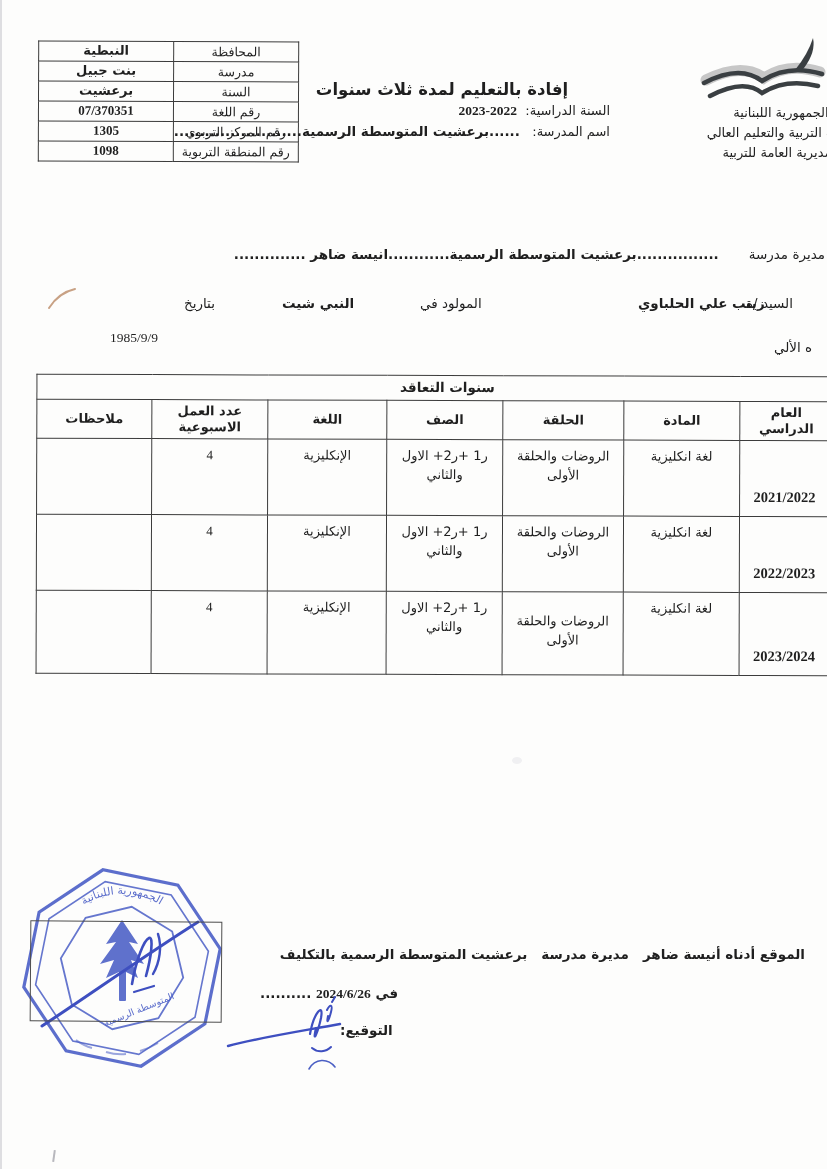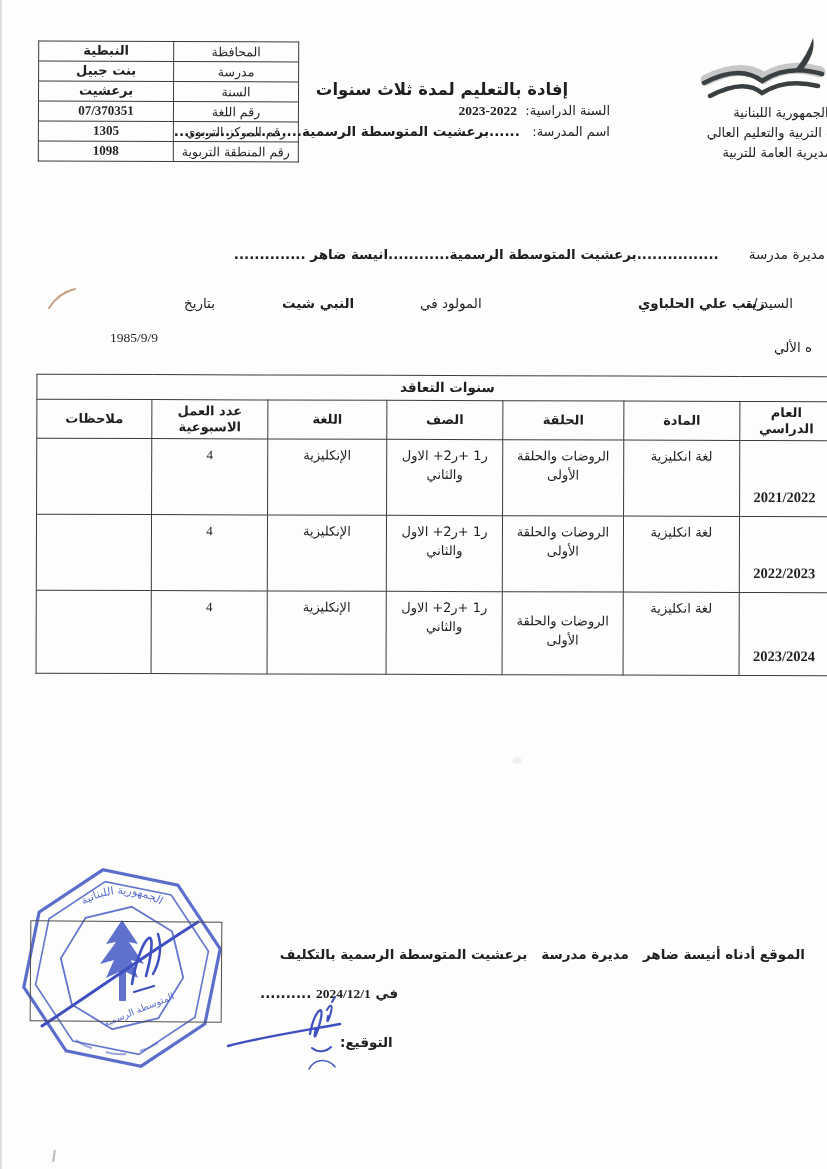--- a/index.html
+++ b/index.html
@@ -60,21 +60,21 @@
   .contract-table td.year{vertical-align:bottom; padding-bottom:8px; padding-left:0; font-weight:bold;
      font-family:"Liberation Serif", serif; font-size:14.5px; text-align:center;}
   .contract-table td.year, .contract-table td.head-year{padding-right:28px;}
   .contract-table td.low{padding-top:20px;}
 
   
   .footer-statement{position:absolute; top:906px; right:22px; direction:rtl; font-size:13.5px; font-weight:bold; white-space:nowrap;margin-top:40px;}
   .footer-statement .sp{display:inline-block;width:14px;}
   .date-line{position:absolute; top:985px; left:260px; direction:ltr; font-size:13.5px; white-space:nowrap; font-weight:bold;}
   .date-line .dots{font-weight:bold; letter-spacing:1px;}
-  .sig-label{position:absolute; top:1022px; left:340px; direction:rtl; font-size:13.5px; font-weight:bold;margin-top:12px;}
+  .sig-label{position:absolute; top:1022px; left:340px; direction:rtl; font-size:13.5px; font-weight:bold;}
   .sig-svg{position:absolute; left:224px; top:996px;}
   .sig-tail{position:absolute; left:306px; top:1056px;}
 
   
   .stamp{position:absolute; left:16px; top:862px;}
   .stamp-box{position:absolute; left:30px; top:921px; width:190px; height:99px;
     border:1.2px solid #4d4d4d; transform:rotate(.4deg);}
   .checkmark{position:absolute; left:47px; top:287px;}
 </style>
 </head>
@@ -213,21 +213,21 @@
   </tbody>
     </table>
 
   <div class="footer-statement">
     <span>الموقع أدناه أنيسة ضاهر</span><span class="sp"></span><span>مديرة مدرسة</span><span class="sp"></span><span>برعشيت المتوسطة الرسمية بالتكليف</span>
   </div>
 
   <div class="date-line">
     <span class="dots">..........</span>
     <span>في</span>
-    <span class="latin">2024/12/1</span>
+    <span class="latin">2024/6/26</span>
   </div>
 
   <div class="sig-label">التوقيع:</div>
 
   <div class="sig-svg">
     <svg width="120" height="64" viewBox="0 0 120 64">
       <g stroke="#3e4fc0" fill="none" stroke-linecap="round">
         <path d="M4,50 C28,43 72,36 116,28" stroke-width="2.4"></path>
         <path d="M86,38 C90,16 100,6 97,22 C94,36 88,50 92,32" stroke-width="2.2"></path>
         <path d="M103,14 C106,8 109,8 107,16 C105,24 102,30 104,20" stroke-width="2"></path>

